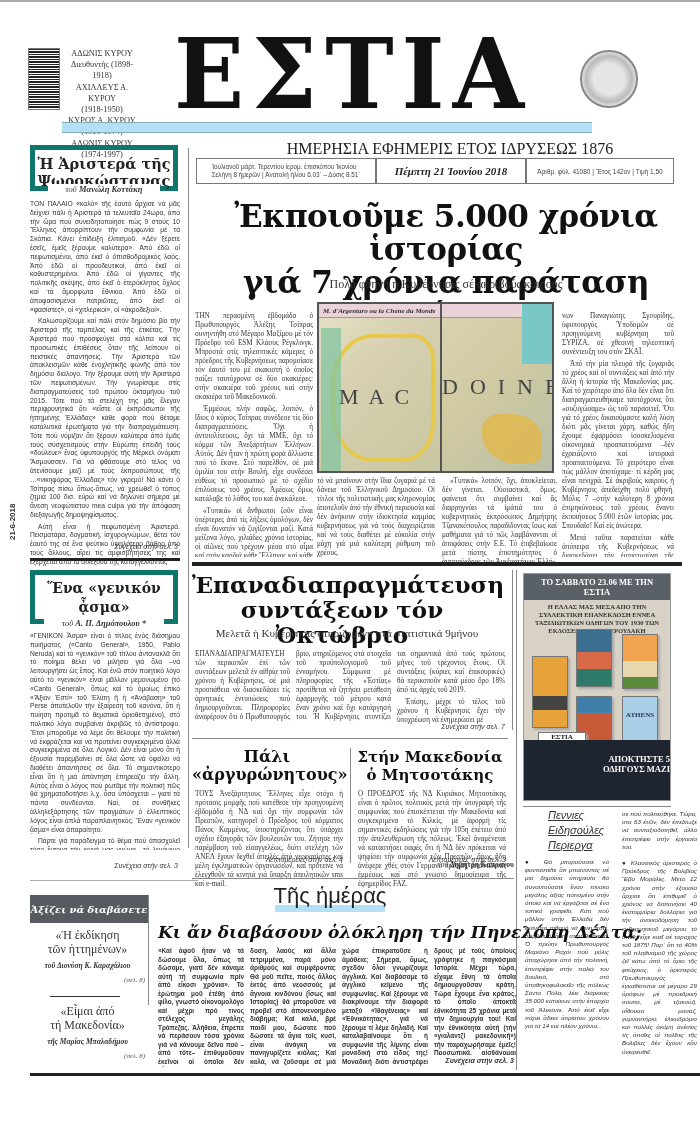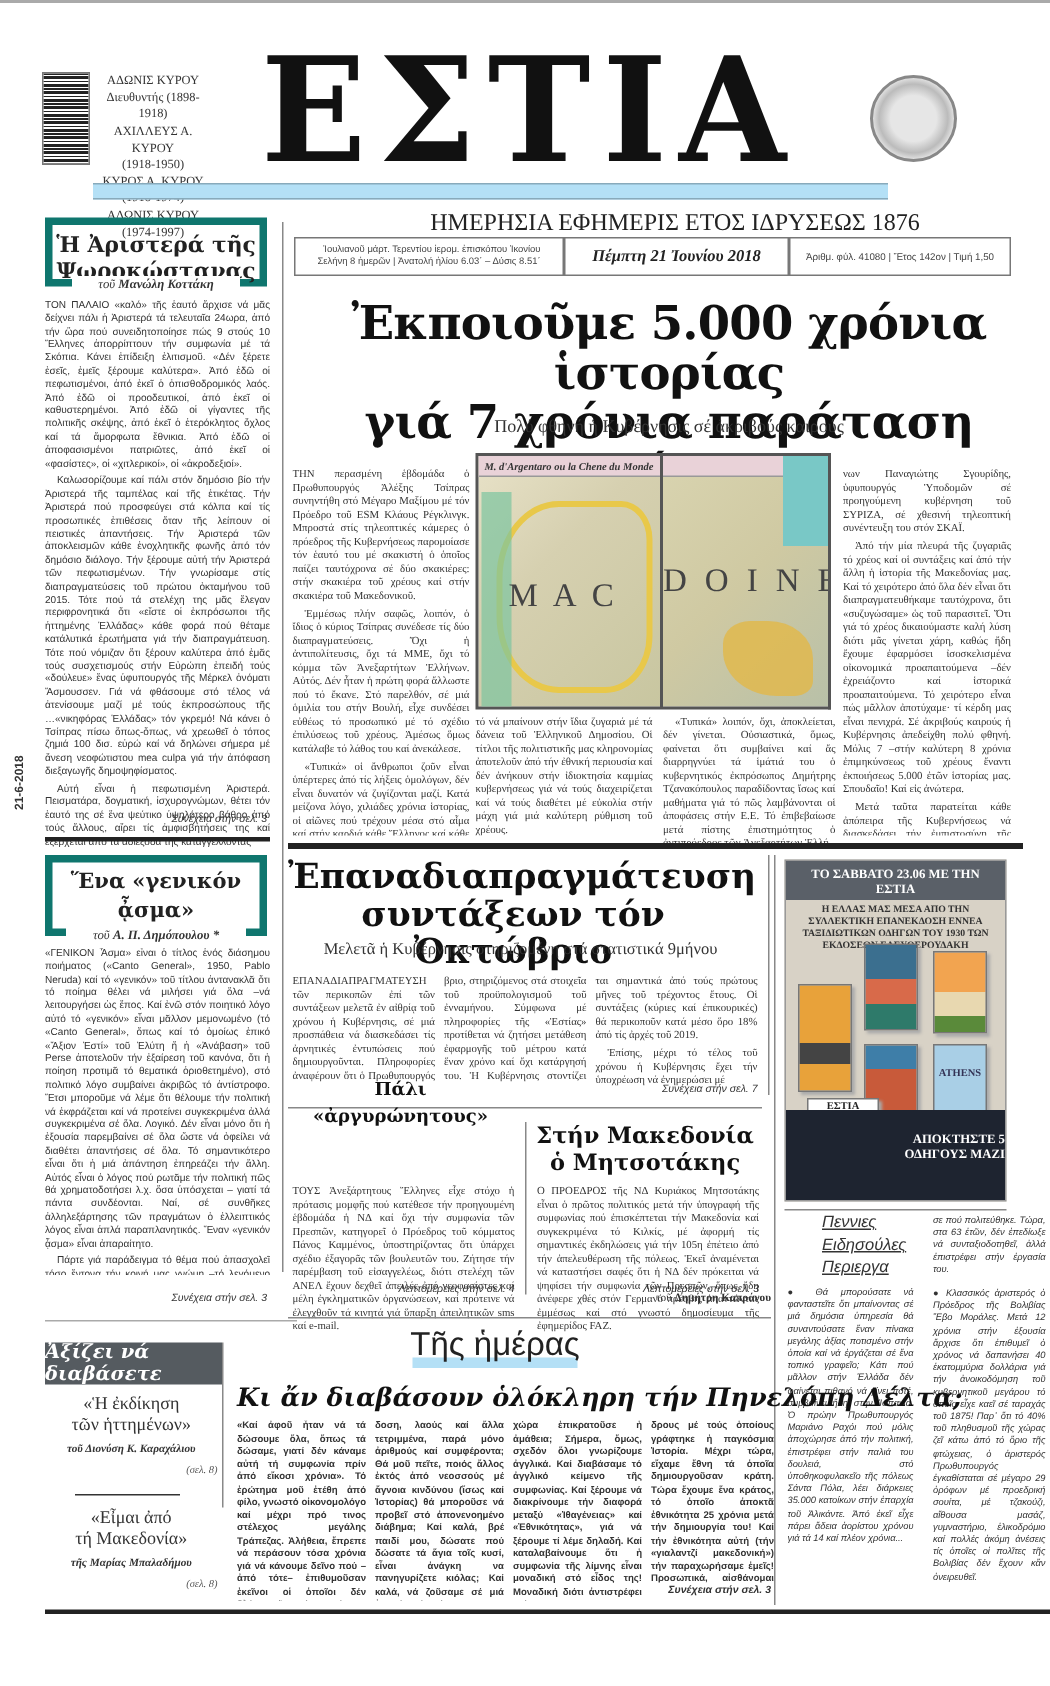--- a/index.html
+++ b/index.html
@@ -5,41 +5,41 @@
 *{box-sizing:border-box;margin:0;padding:0}
 body{width:700px;height:1124px;background:#fff;position:relative;overflow:hidden;font-family:"Liberation Serif",serif;color:#222}
 .abs{position:absolute}
 .topline{left:0;top:0;width:700px;height:2px;background:#aaa}
 .barcode{left:28px;top:48px;width:32px;height:62px;border:1px solid #777;background:repeating-linear-gradient(180deg,#222 0 1px,#fff 1px 2px,#222 2px 4px,#fff 4px 5px)}
 .founders{left:62px;top:48px;width:80px;font-size:8.3px;line-height:11.2px;text-align:center;color:#333;font-family:"Liberation Serif",serif}
 .masthead{left:143px;top:38px;width:420px;height:72px;font-family:"DejaVu Serif",serif;font-weight:900;font-size:92px;line-height:72px;letter-spacing:8px;color:#111;text-align:center;transform:scaleY(1.05)}
 .seal{left:580px;top:50px;width:58px;height:58px;border-radius:50%;border:2px solid #888;background:radial-gradient(circle,#e6e6e6 0 40%,#bbb 60%,#ddd 70%,#999 100%)}
 .bluebar{left:62px;top:122px;width:530px;height:11px;background:#b4e0f6;border-top:1px solid #8ab;border-bottom:1px solid #8ab}
 .subtitle{left:200px;top:140px;width:500px;font-size:16px;text-align:center;color:#222}
-.infobox{top:158px;height:26px;border:1px solid #777;font-family:"Liberation Sans",sans-serif;color:#444;display:flex;align-items:center;justify-content:center;text-align:right}
+.infobox{top:158px;height:26px;border:1px solid #777;font-family:"Liberation Sans",sans-serif;color:#444;display:flex;align-items:center;justify-content:center;text-align:left}
 .info1{left:196px;width:180px;font-size:6.3px;line-height:8.5px}
 .info2{left:376px;width:150px;font-size:11px;font-family:"Liberation Serif",serif;font-style:italic;font-weight:bold;color:#222}
 .info3{left:526px;width:148px;font-size:6.5px}
 .vrule{background:#888;width:1px}
 .hrule{background:#222;height:4px}
 .titlebox{border:5px solid #0f766e;text-align:center;font-family:"DejaVu Serif",serif;font-weight:bold;color:#222}
 .byline{font-size:8.5px;text-align:center;font-style:italic;color:#333;background:#fff}
 .bodytxt{font-family:"Liberation Sans",sans-serif;font-size:6.7px;line-height:8.8px;text-align:justify;color:#333}
 .bodyser{font-family:"Liberation Serif",serif;font-size:7.2px;line-height:9px;text-align:justify;color:#333}
 .cont{font-size:7px;font-style:italic;text-align:right;color:#333;font-family:"Liberation Sans",sans-serif}
 .headline{font-family:"DejaVu Serif",serif;font-weight:bold;text-align:center;color:#111}
 .map{left:317px;top:302px;width:125px;height:171px;background:linear-gradient(135deg,#e8e2c8,#d6d0b0 40%,#c8c6a0);border:2px solid #555;overflow:hidden}
 .map2{left:442px;top:302px;width:112px;height:171px;background:linear-gradient(135deg,#d9d4b0,#cfc9a2 50%,#b8c0a8);border:2px solid #555;border-left:none;overflow:hidden}
 .ad{left:523px;top:573px;width:148px;height:228px;background:#d8d2c6;border:1px solid #999;overflow:hidden}
 .adtop{background:#5a6068;color:#fff;font-size:8.5px;font-weight:bold;padding:3px 4px;text-align:center}
 .adsub{font-size:6.5px;font-weight:bold;color:#333;text-align:center;line-height:8px;padding:3px 6px}
 .adbottom{position:absolute;left:0;right:0;bottom:0;height:60px;background:#1e2430;color:#fff;font-size:8.5px;font-weight:bold;text-align:right;line-height:10px;padding:14px 0 0 60px}
 .book{position:absolute;border:1px solid #777;box-shadow:2px 2px 2px #aaa}
 .pennies{left:548px;top:808px;width:70px;font-family:"Liberation Sans",sans-serif;font-style:italic;font-size:11px;color:#333;line-height:15px;text-decoration:underline}
-.boxdark{left:30px;top:895px;width:118px;height:28px;background:#555b60;color:#fff;font-family:"DejaVu Serif",serif;font-style:italic;font-weight:bold;font-size:13px;display:flex;align-items:center;justify-content:center}
+.boxdark{left:30px;top:895px;width:118px;height:28px;background:#555b60;color:#fff;font-family:"DejaVu Serif",serif;font-style:italic;font-weight:bold;font-size:10px;display:flex;align-items:center;justify-content:center}
 .recot{font-size:12px;text-align:center;line-height:14px;color:#333}
 .recob{font-size:7.5px;text-align:center;font-style:italic;font-weight:bold;color:#333}
 .recop{font-size:7px;text-align:right;font-style:italic;color:#555}
 </style>
 </head>
 <body>
 
 <div class="abs topline"></div>
 
 <div class="abs barcode"></div>
@@ -152,21 +152,21 @@
 <div class="abs bodyser" style="left:195px;top:650px;width:95px;height:72px;overflow:hidden">ΕΠΑΝΑΔΙΑΠΡΑΓΜΑΤΕΥΣΗ τῶν περικοπῶν ἐπί τῶν συντάξεων μελετᾶ ἐν αἰθρίᾳ τοῦ χρόνου ἡ Κυβέρνησις, σέ μιά προσπάθεια νά διασκεδάσει τίς ἀρνητικές ἐντυπώσεις πού δημιουργοῦνται. Πληροφορίες ἀναφέρουν ὅτι ὁ Πρωθυπουργός Ἀλέξης Τσίπρας σχεδιάζει ἐπαναδιαπραγμάτευση τοῦ θέματος τόν ἐρχόμενο Ὀκτώ-</div>
 <div class="abs bodyser" style="left:296px;top:650px;width:95px;height:72px;overflow:hidden">βριο, στηριζόμενος στά στοιχεῖα τοῦ προϋπολογισμοῦ τοῦ ἐνναμήνου. Σύμφωνα μέ πληροφορίες τῆς «Ἑστίας» προτίθεται νά ζητήσει μετάθεση ἐφαρμογῆς τοῦ μέτρου κατά ἕναν χρόνο καί ὄχι κατάργησή του. Ἡ Κυβέρνησις στοντίζει στά δημοσιονομικά στοιχεῖα καί εἰδικά στό ὕψος τοῦ πρωτογενοῦς πλεονάσματος, τό ὁποῖο ἐμφανίζε-</div>
 <div class="abs bodyser" style="left:397px;top:650px;width:108px">
   <p>ται σημαντικά ἀπό τούς πρώτους μῆνες τοῦ τρέχοντος ἔτους. Οἱ συντάξεις (κύριες καί ἐπικουρικές) θά περικοποῦν κατά μέσο ὅρο 18% ἀπό τίς ἀρχές τοῦ 2019.</p>
   <p style="text-indent:8px;margin-top:3px">Ἐπίσης, μέχρι τό τέλος τοῦ χρόνου ἡ Κυβέρνησις ἔχει τήν ὑποχρέωση νά ἐνημερώσει μέ</p>
 </div>
 <div class="abs cont" style="left:397px;top:723px;width:108px">Συνέχεια στήν σελ. 7</div>
 <div class="abs vrule" style="left:512px;top:570px;height:160px"></div>
 
 <div class="abs" style="left:192px;top:738px;width:316px;height:1px;background:#888"></div>
-<div class="abs headline" style="left:192px;top:717px;width:150px;font-size:12px;line-height:18px">
+<div class="abs headline" style="left:192px;top:748px;width:150px;font-size:16px;line-height:18px">
   <div>Πάλι «ἀργυρώνητους»</div>
 </div>
 <div class="abs bodyser" style="left:195px;top:790px;width:148px">ΤΟΥΣ Ἀνεξάρτητους Ἕλληνες εἶχε στόχο ἡ πρότασις μομφῆς πού κατέθεσε τήν προηγουμένη ἑβδομάδα ἡ ΝΔ καί ὄχι τήν συμφωνία τῶν Πρεσπῶν, κατηγορεῖ ὁ Πρόεδρος τοῦ κόμματος Πάνος Καμμένος, ὑποστηρίζοντας ὅτι ὑπάρχει σχέδιο ἐξαγορᾶς τῶν βουλευτῶν του. Ζήτησε τήν παρέμβαση τοῦ εἰσαγγελέως, διότι στελέχη τῶν ΑΝΕΛ ἔχουν δεχθεῖ ἀπειλές ἀπό νεοφασίστες καί μέλη ἐγκληματικῶν ὀργανώσεων, καί πρότεινε νά ἐλεγχθοῦν τά κινητά γιά ὕπαρξη ἀπειλητικῶν sms καί e-mail.</div>
 <div class="abs cont" style="left:195px;top:856px;width:148px">Λεπτομέρειες στήν σελ. 4</div>
 <div class="abs vrule" style="left:350px;top:748px;height:115px"></div>
 <div class="abs headline" style="left:355px;top:748px;width:150px;font-size:15px;line-height:18px">
   <div>Στήν Μακεδονία</div>
   <div>ὁ Μητσοτάκης</div>
 </div>
 <div class="abs bodyser" style="left:358px;top:790px;width:148px">Ο ΠΡΟΕΔΡΟΣ τῆς ΝΔ Κυριάκος Μητσοτάκης εἶναι ὁ πρῶτος πολιτικός μετά τήν ὑπογραφή τῆς συμφωνίας πού ἐπισκέπτεται τήν Μακεδονία καί συγκεκριμένα τό Κιλκίς, μέ ἀφορμή τίς σημαντικές ἐκδηλώσεις γιά τήν 105η ἐπέτειο ἀπό τήν ἀπελευθέρωση τῆς πόλεως. Ἐκεῖ ἀναμένεται νά καταστήσει σαφές ὅτι ἡ ΝΔ δέν πρόκειται νά ψηφίσει τήν συμφωνία τῶν Πρεσπῶν, ὅπως ἤδη ἀνέφερε χθές στόν Γερμανό πρέσβη, ἀπαντώντας ἐμμέσως καί στό γνωστό δημοσίευμα τῆς ἐφημερίδος FAZ.</div>

